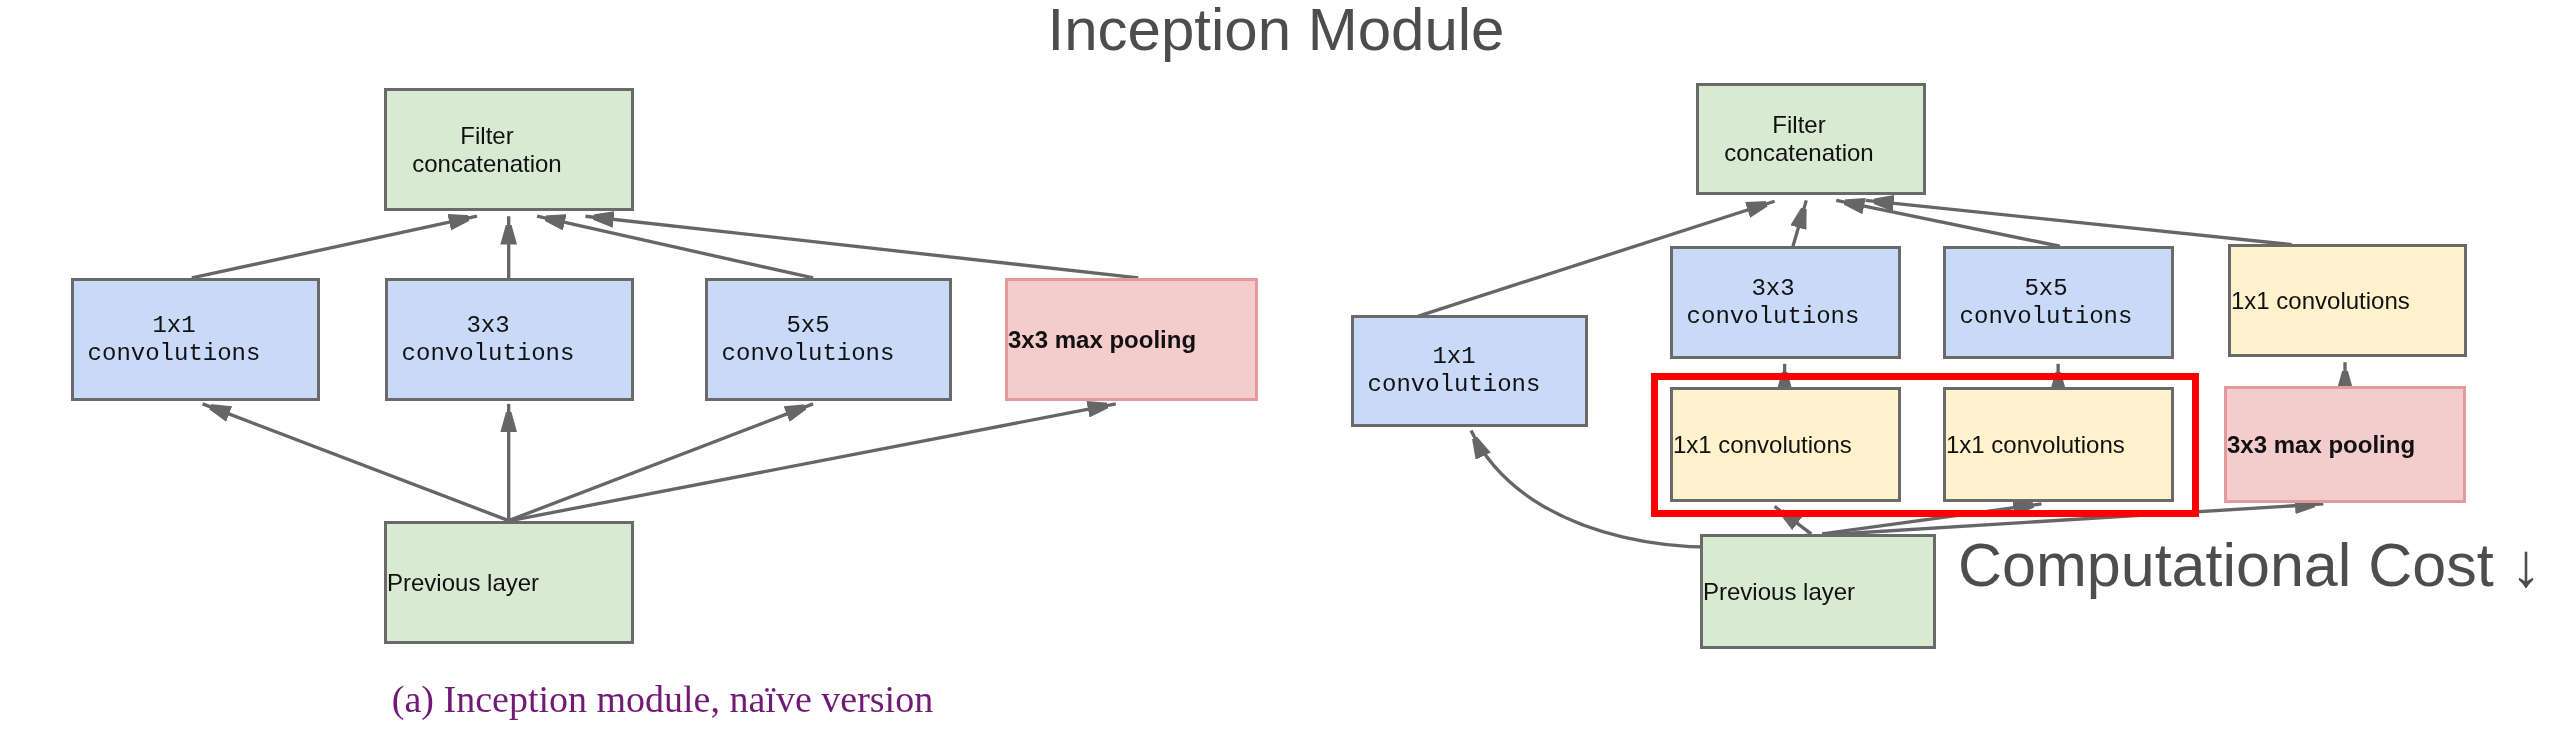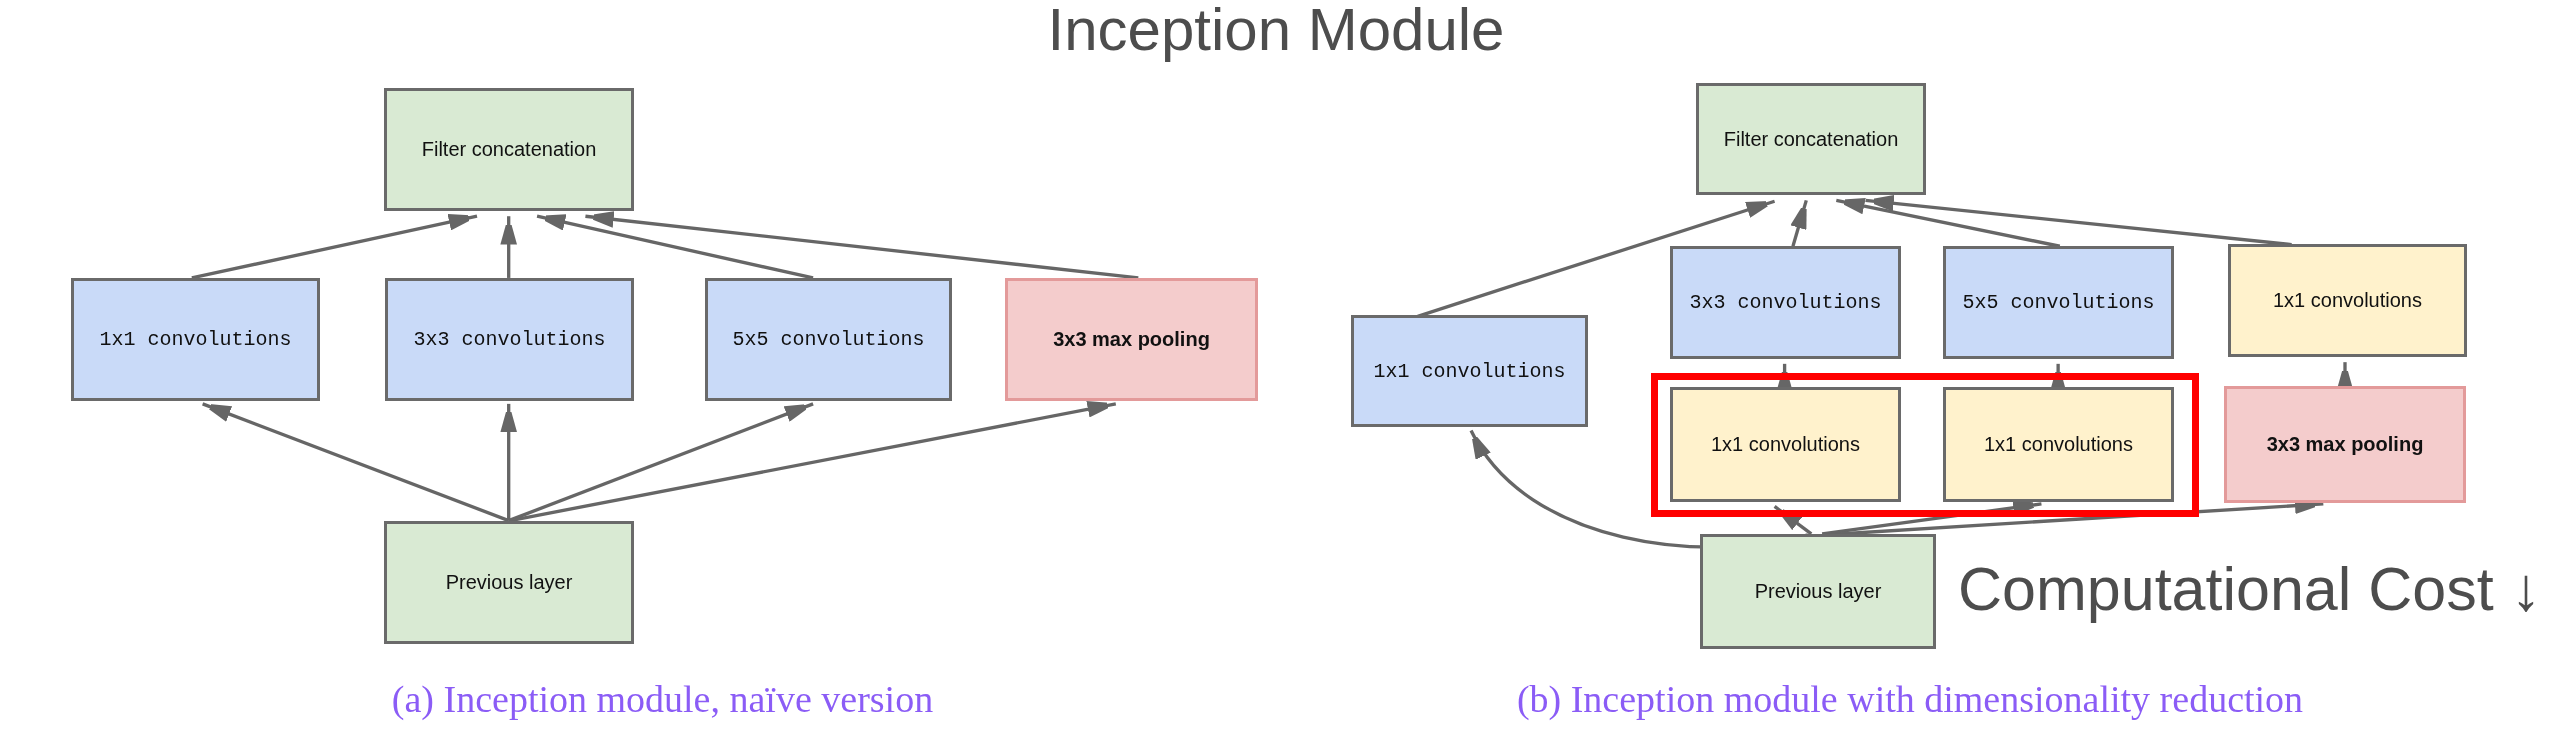--- a/index.html
+++ b/index.html
@@ -8,48 +8,48 @@
     width:2576px;height:731px;
     background:#fff;
     font-family:"Liberation Sans", sans-serif;
     overflow:hidden;
     padding-left:28px;
   }
   svg.arrows{position:absolute;left:0;top:0;z-index:1;}
   .box{
     position:absolute;z-index:2;
     box-sizing:border-box;
-    display:flex;align-items:center;justify-content:center;
+    display:flex;align-items:center;justify-content:flex-start;
     text-align:center;
-    font-size:20px;line-height:1.15;color:#111;
+    font-size:24px;line-height:1.15;color:#111;
     border:3.3px solid var(--box_border,#6a6a6a);
   }
   .box .lbl{max-width:200px;}
   .green{background:var(--green,#d9ead3);}
   .blue{background:var(--blue,#c9daf8);font-family:Liberation Mono, monospace;}
   .yellow{background:var(--yellow,#fff2cc);}
   .pink{background:var(--pink,#f4cccc);border-color:var(--pink_border,#e39a9a);font-weight:bold;}
   .highlight-rect{
     position:absolute;z-index:3;
     box-sizing:border-box;
     border:7.5px solid var(--highlight,#ff0000);
     background:transparent;
   }
   .big-text{
     position:absolute;z-index:4;
     color:var(--heading_text,#4d4d4d);
     font-size:60px;font-weight:300;
     white-space:nowrap;
   }
   .title{left:959px;top:-5px;width:634px;text-align:center;}
-  .cost{left:1958px;top:530px;font-size:61px;margin-top:24px;}
+  .cost{left:1958px;top:530px;font-size:61px;}
   .caption{
     position:absolute;z-index:4;
     font-family:"Liberation Serif", serif;
-    font-size:38px;color:#8b5cf6;
+    font-size:38px;color:#701a75;
     text-align:center;white-space:nowrap;
   }
   .caption-a{left:329px;top:677px;width:667px;}
   .caption-b{left:1493px;top:677px;width:834px;}
 </style>
 </head>
 <body>
 
 <div class="stage">
 
@@ -133,16 +133,15 @@
   </div>
   <div class="box pink" style="left:2224px;top:386px;width:242px;height:117px;">
     <span class="lbl">3x3 max pooling</span>
   </div>
   <div class="box green" style="left:1700px;top:534px;width:236px;height:115px;">
     <span class="lbl">Previous layer</span>
   </div>
 
   <div class="highlight-rect" style="left:1651px;top:373px;width:548px;height:144px;"></div>
 
-  <div class="caption caption-b">(b) Inception module with dimensionality reduction</div>
 
 </div>
 
 
 </body></html>

